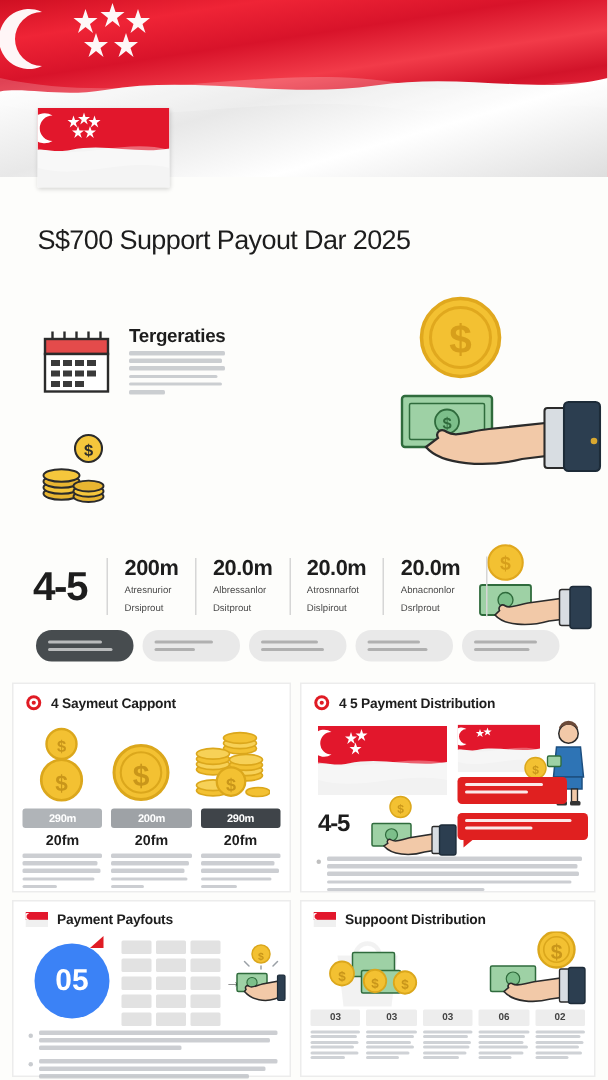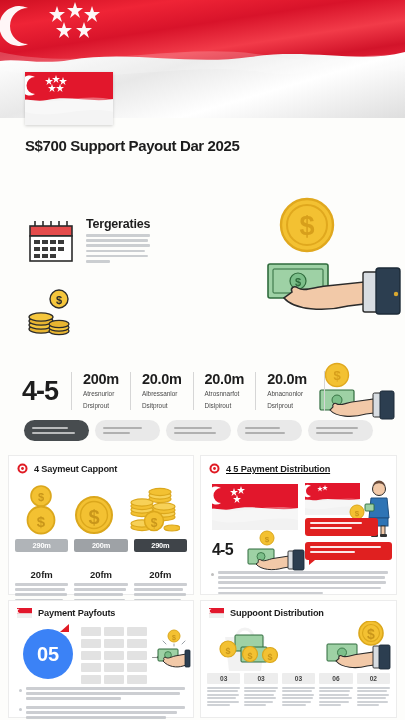--- a/index.html
+++ b/index.html
@@ -14,21 +14,21 @@
   
   .hero { position: relative; width: 405px; height: 118px; overflow: hidden; background:#e8172b; }
   .hero svg { display:block; width:405px; height:118px; }
 
   
   .flag-thumb { position:absolute; left:25px; top:72px; width:88px; height:53px;
                 overflow:hidden; box-shadow:0 1px 3px rgba(0,0,0,.18); background:#fff; }
   .flag-thumb svg { display:block; width:88px; height:53px; }
 
   
-  .main-title { position:absolute; left:25px; top:137px; font-size:15px; font-weight:bold;
+  .main-title { position:absolute; left:25px; top:150px; font-size:18px; font-weight:normal;
                 color:#1d1d1d; letter-spacing:-0.4px; white-space:nowrap; }
   .dim-label { position:absolute; left:25px; top:176px; font-size:15.5px; color:#303030; }
 
   
   .feat { position:absolute; left:25px; width:205px; display:flex; gap:9px; }
   .feat-1 { top:215px; }
   .feat-2 { top:287px; }
   .feat-icon { flex:0 0 52px; height:52px; }
   .feat-icon svg { display:block; }
   .feat-body { padding-top:2px; }
@@ -59,33 +59,33 @@
   .pill:not(.active) .pl { background:#a7a7a7; opacity:.85; }
 
   
   .card { position:absolute; background:#fff; border:1px solid #ececec; }
   .card-head { display:flex; align-items:center; gap:6px; padding:7px 8px 4px 8px; }
   .card-title { font-size:9.2px; font-weight:bold; color:#1d1d1d; letter-spacing:-0.15px; white-space:nowrap;}
   .target-icon { width:11px; height:11px; flex:0 0 11px; }
   .mini-flag { width:15px; height:10px; flex:0 0 15px; }
 
   #card-payment { left:8px; top:455px; width:186px; height:140px; }
-  #card-distribution { left:200px; top:455px; width:197px; height:140px;text-decoration:underline; }
+  #card-distribution { left:200px; top:455px; width:197px; height:140px; }
 
   
   .coin-cols { position:absolute; left:0; top:24px; width:100%; display:flex; justify-content:space-around; align-items:flex-end; height:55px; padding:0 6px;}
   .coin-col { display:flex; flex-direction:column; align-items:center; }
   .pay-cols { position:absolute; left:6px; top:83px; right:6px; display:flex; gap:6px; }
   .pay-col { flex:1; }
   .badge { height:13px; border-radius:2px; display:flex; align-items:center; justify-content:center;
            font-size:7.4px; font-weight:bold; color:#fff; letter-spacing:-0.2px; }
   .badge.b-light { background:#b0b4b8; }
   .badge.b-mid   { background:#9ea2a6; }
   .badge.b-dark  { background:#3f4449; }
-  .pay-num { text-align:center; font-size:9.5px; font-weight:bold; color:#1d1d1d; margin:17px 0 3px; }
+  .pay-num { text-align:center; font-size:9.5px; font-weight:bold; color:#1d1d1d; margin:3px 0 3px; }
 
   
   .dist-flag-lg { position:absolute; left:11px; top:28px; width:86px; height:46px; overflow:hidden; }
   .dist-flag-sm { position:absolute; left:104px; top:27px; width:55px; height:32px; overflow:hidden; }
   .redbox { position:absolute; background:#e02020; border-radius:3px; padding:4px 5px; }
   .redbox .rl { height:2.2px; background:#fff; opacity:.9; border-radius:1px; margin-bottom:2.6px; filter:blur(.3px); }
   #rb1 { left:104px; top:62px; width:73px; }
   #rb2 { left:104px; top:86px; width:87px; }
   #rb2:after { content:""; position:absolute; left:4px; bottom:-5px; width:0;height:0;
                border-left:6px solid #e02020; border-bottom:5px solid transparent; }

